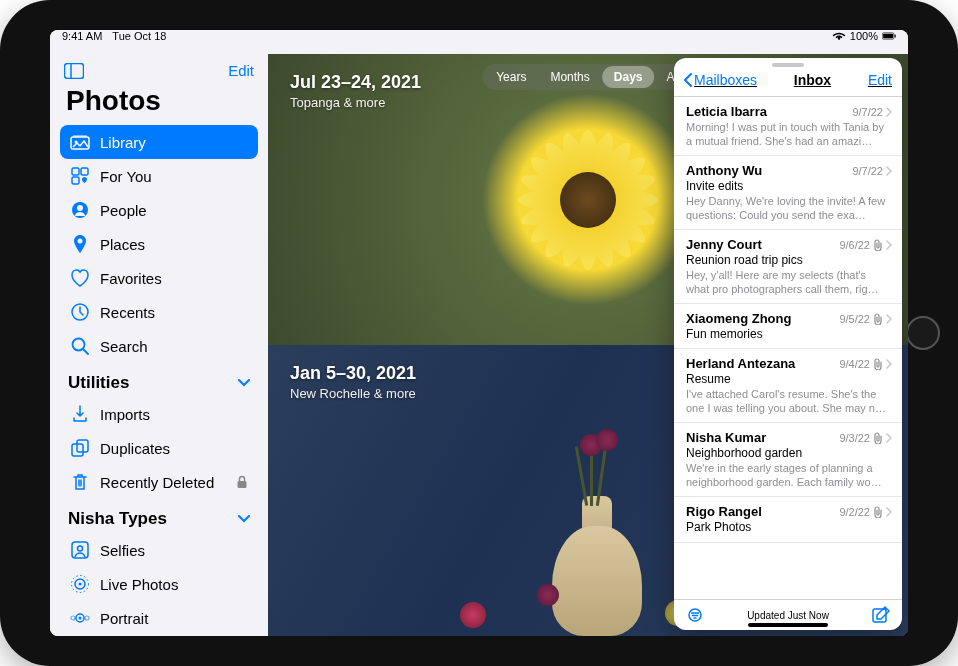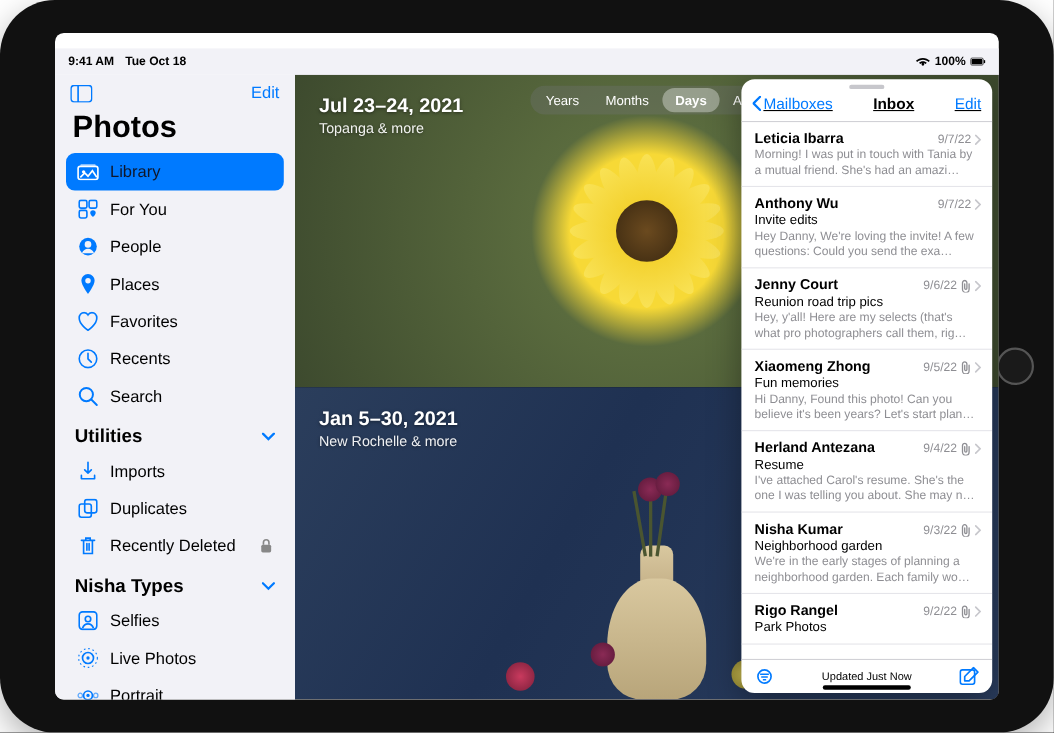--- a/index.html
+++ b/index.html
@@ -2,34 +2,34 @@
 <html><head>
 <meta charset="utf-8">
 <style>
 * { margin: 0; padding: 0; box-sizing: border-box; font-family: -apple-system, BlinkMacSystemFont, "Segoe UI", Helvetica, Arial, sans-serif; }
 body { background: #fff; display: flex; justify-content: center; align-items: center; min-height: 100vh; }
 
 .device-frame { width: 958px; height: 666px; background: #111; border-radius: 50px; padding: 30px 50px; position: relative; display: flex; align-items: center; justify-content: center; box-shadow: 0 10px 30px rgba(0,0,0,0.3); }
 .home-button { position: absolute; right: 18px; top: 50%; transform: translateY(-50%); width: 34px; height: 34px; border: 2px solid #555; border-radius: 50%; background: #1a1a1a; }
 .screen { width: 100%; height: 100%; background: #fff; border-radius: 8px; overflow: hidden; position: relative; display: flex; flex-direction: column; }
 
-.status-bar { height: 24px; background: #f2f2f7; display: flex; align-items: center; justify-content: space-between; padding: 0 12px; font-size: 11px; font-weight: 700; color: #000; margin-top: 14px; }
+.status-bar { height: 24px; background: #f2f2f7; display: flex; align-items: flex-start; justify-content: space-between; padding: 0 12px; font-size: 11px; font-weight: 400; color: #000; }
 .status-left { display: flex; gap: 10px; align-items: center; }
 .status-right { display: flex; gap: 4px; align-items: center; }
 .status-right svg { width: 14px; height: 10px; }
 
 .main-area { flex: 1; display: flex; position: relative; overflow: hidden; }
 
 .sidebar { width: 218px; background: #f2f2f7; display: flex; flex-direction: column; padding: 6px 10px; overflow-y: auto; }
 .sidebar-top { display: flex; justify-content: space-between; align-items: center; padding: 2px 4px 6px; }
 .sidebar-top .icon-btn { color: #007aff; font-size: 18px; }
 .sidebar-top .edit-btn { color: #007aff; font-size: 15px; }
 .app-title { font-size: 28px; font-weight: 700; padding: 0 6px 8px; }
 .sidebar-item { display: flex; align-items: center; gap: 10px; padding: 7px 10px; border-radius: 8px; font-size: 15px; color: #000; cursor: pointer; }
-.sidebar-item.selected { background: #007aff; color: #0f172a; }
+.sidebar-item.selected { background: #007aff; color: #ffffff; }
 .sidebar-item .s-icon { width: 20px; height: 20px; display: flex; align-items: center; justify-content: center; color: #007aff; flex-shrink: 0; }
 .sidebar-item.selected .s-icon { color: #fff; }
 .sidebar-item .lock { margin-left: auto; color: #888; }
 .sidebar-section { display: flex; align-items: center; justify-content: space-between; padding: 10px 8px 4px; font-size: 17px; font-weight: 600; color: #000; cursor: pointer; }
 .sidebar-section .chev { color: #007aff; }
 
 .content { flex: 1; position: relative; background: #000; overflow: hidden; }
 .photo-segment { position: absolute; top: 10px; left: 50%; transform: translateX(-50%); display: flex; background: rgba(120,120,128,0.28); border-radius: 14px; padding: 2px; z-index: 5; }
 .seg-item { padding: 4px 12px; font-size: 12px; color: #fff; border-radius: 12px; cursor: pointer; }
 .seg-item.active { background: rgba(255,255,255,0.35); font-weight: 600; }
@@ -401,21 +401,20 @@
                     </svg>
                   </span>
         <span>
                     <svg width="6" height="10" viewBox="0 0 6 10">
                       <path d="M1 1l4 4-4 4" fill="none" stroke="#c7c7cc" stroke-width="1.5" stroke-linecap="round"></path>
                     </svg>
                   </span>
       </span>
     </div>
     <div class="mail-subject">Fun memories</div>
-    <div class="mail-preview">Hi Danny, Found this photo! Can you believe it's been years? Let's start plan…</div>
             </div>
             <div class="mail-item">
     <div class="mail-top">
       <span class="mail-sender">Herland Antezana</span>
       <span class="mail-date">9/4/22
         <span class="attach-icon">
                     <svg width="10" height="12" viewBox="0 0 10 12">
                       <path d="M8 4v5a3 3 0 01-6 0V3a2 2 0 014 0v5a1 1 0 01-2 0V4" fill="none" stroke="#8e8e93" stroke-width="1.2" stroke-linecap="round"></path>
                     </svg>
                   </span>

